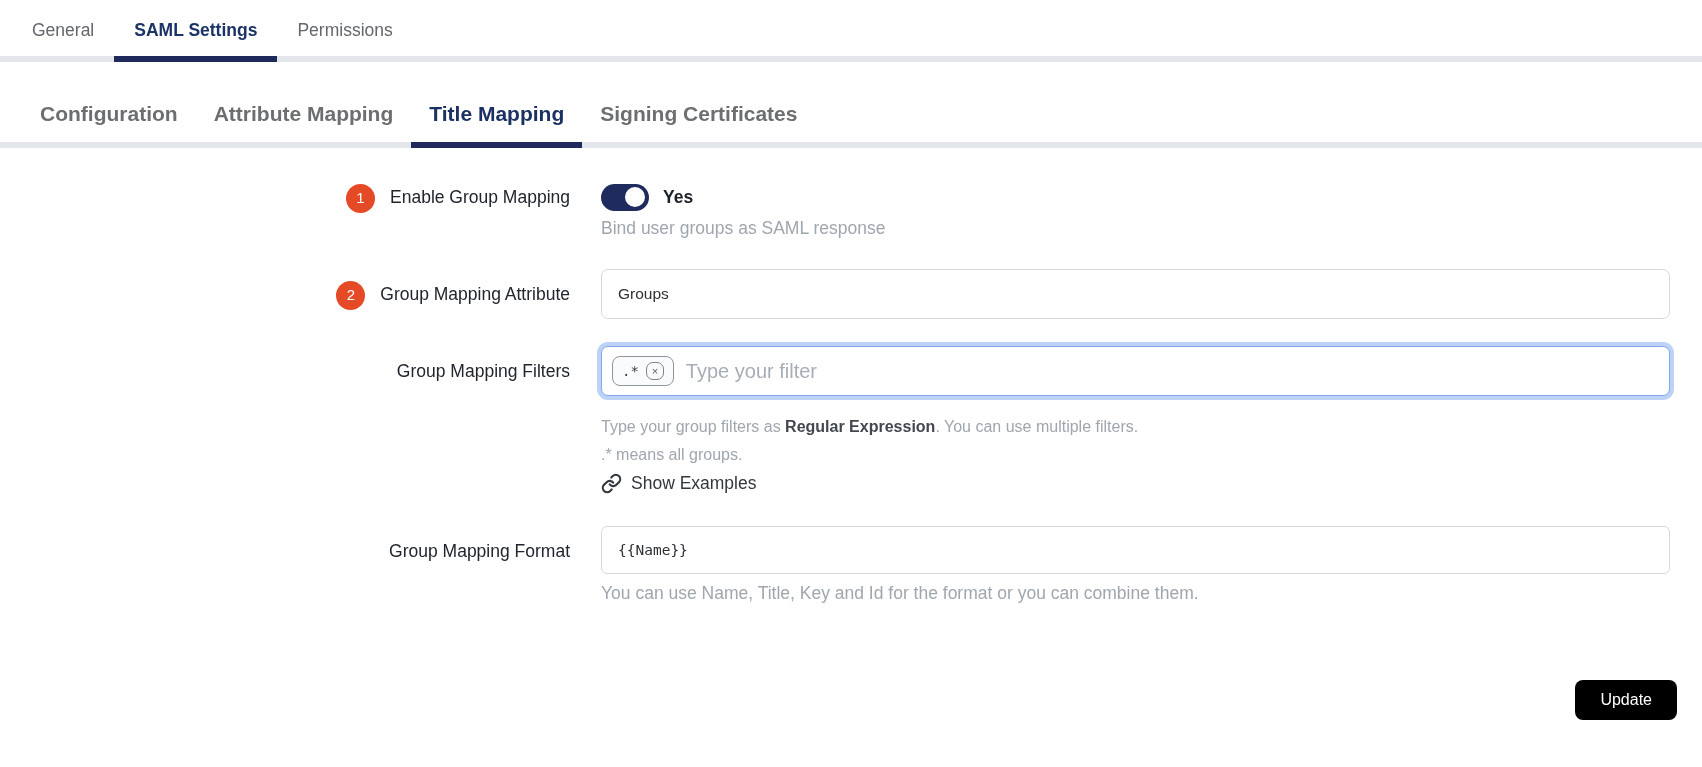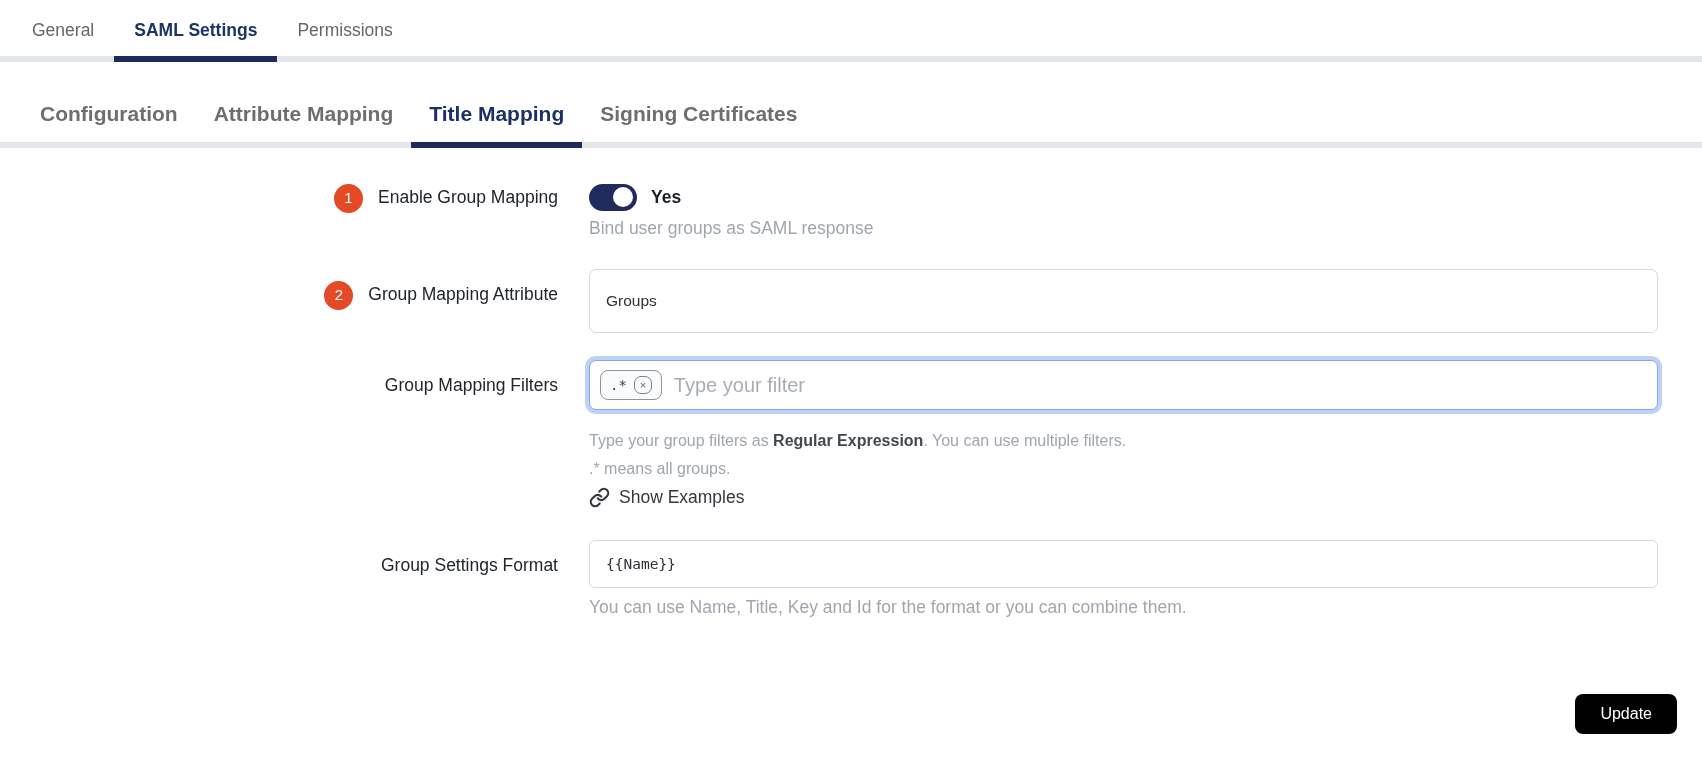--- a/index.html
+++ b/index.html
@@ -49,21 +49,21 @@
     margin-bottom: -6px;
     border-bottom: 6px solid transparent;
     white-space: nowrap;
   }
   .subtab.active {
     color: #1c3163;
     border-bottom-color: #1e2a5c;
   }
 
   
-  .form { padding-top: 34px; }
+  .form { padding-top: 34px; padding-left: 12px; }
   .row { display: flex; align-items: flex-start; }
   .label-col {
     flex: 0 0 558px;
     text-align: right;
     font-size: 17.5px;
     font-weight: 500;
     color: #21262e;
     white-space: nowrap;
   }
   .control-col { margin-left: 31px; width: 1069px; }
@@ -100,21 +100,21 @@
     width: 20px; height: 20px;
     background: #ffffff;
     border-radius: 50%;
   }
   .toggle-value { margin-left: 14px; font-size: 17.5px; color: #1d2129; font-weight: bold; }
   .toggle-help { margin-top: 6px; font-size: 17.5px; color: #a0a6ae; }
 
   
   .text-input {
     width: 100%;
-    height: 64px;
+    height: 50px;
     border: 1px solid #d6d9de;
     border-radius: 7px;
     padding: 0 16px;
     font-size: 15.5px;
     color: #2d3136;
     background: #ffffff;
     outline: none;
     font-family: "Liberation Sans", sans-serif;
   }
   .row-attribute { margin-bottom: 27px; }
@@ -273,21 +273,21 @@
             <path d="M10 13a5 5 0 0 0 7.54.54l3-3a5 5 0 0 0-7.07-7.07l-1.72 1.71"></path>
             <path d="M14 11a5 5 0 0 0-7.54-.54l-3 3a5 5 0 0 0 7.07 7.07l1.71-1.71"></path>
           </svg>
         </span>
         <span>Show Examples</span>
       </div>
     </div>
   </div>
 
   <div class="row row-format">
-    <div class="label-col">Group Settings Format</div>
+    <div class="label-col">Group Mapping Format</div>
     <div class="control-col">
       <input class="text-input format-input" type="text" value="{{Name}}" style="">
       <div class="format-help">You can use Name, Title, Key and Id for the format or you can combine them.</div>
     </div>
   </div>
 
   <div class="actions">
     <button class="update-btn">Update</button>
   </div>
 

